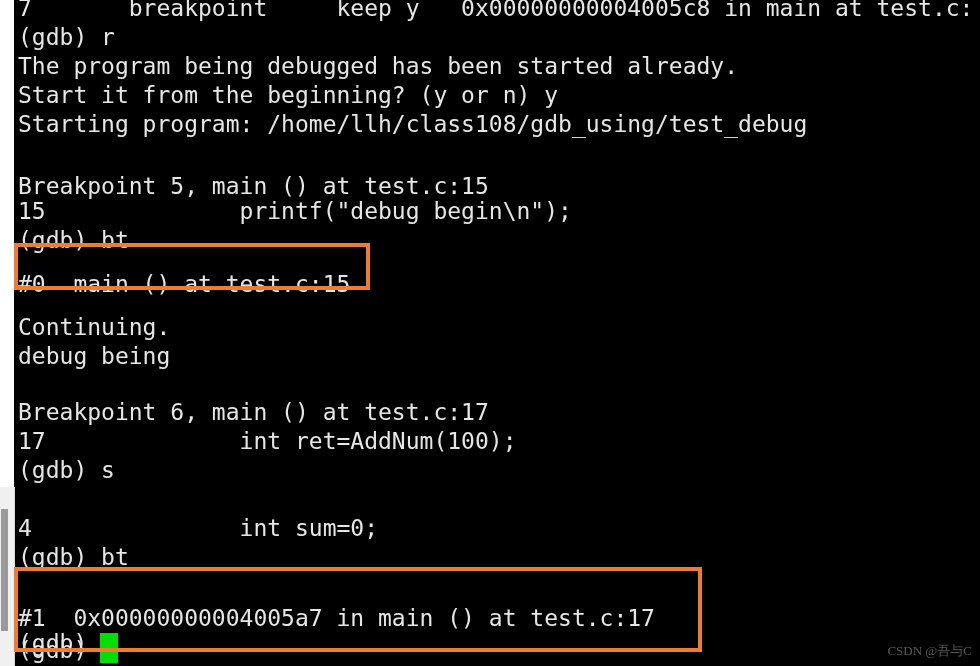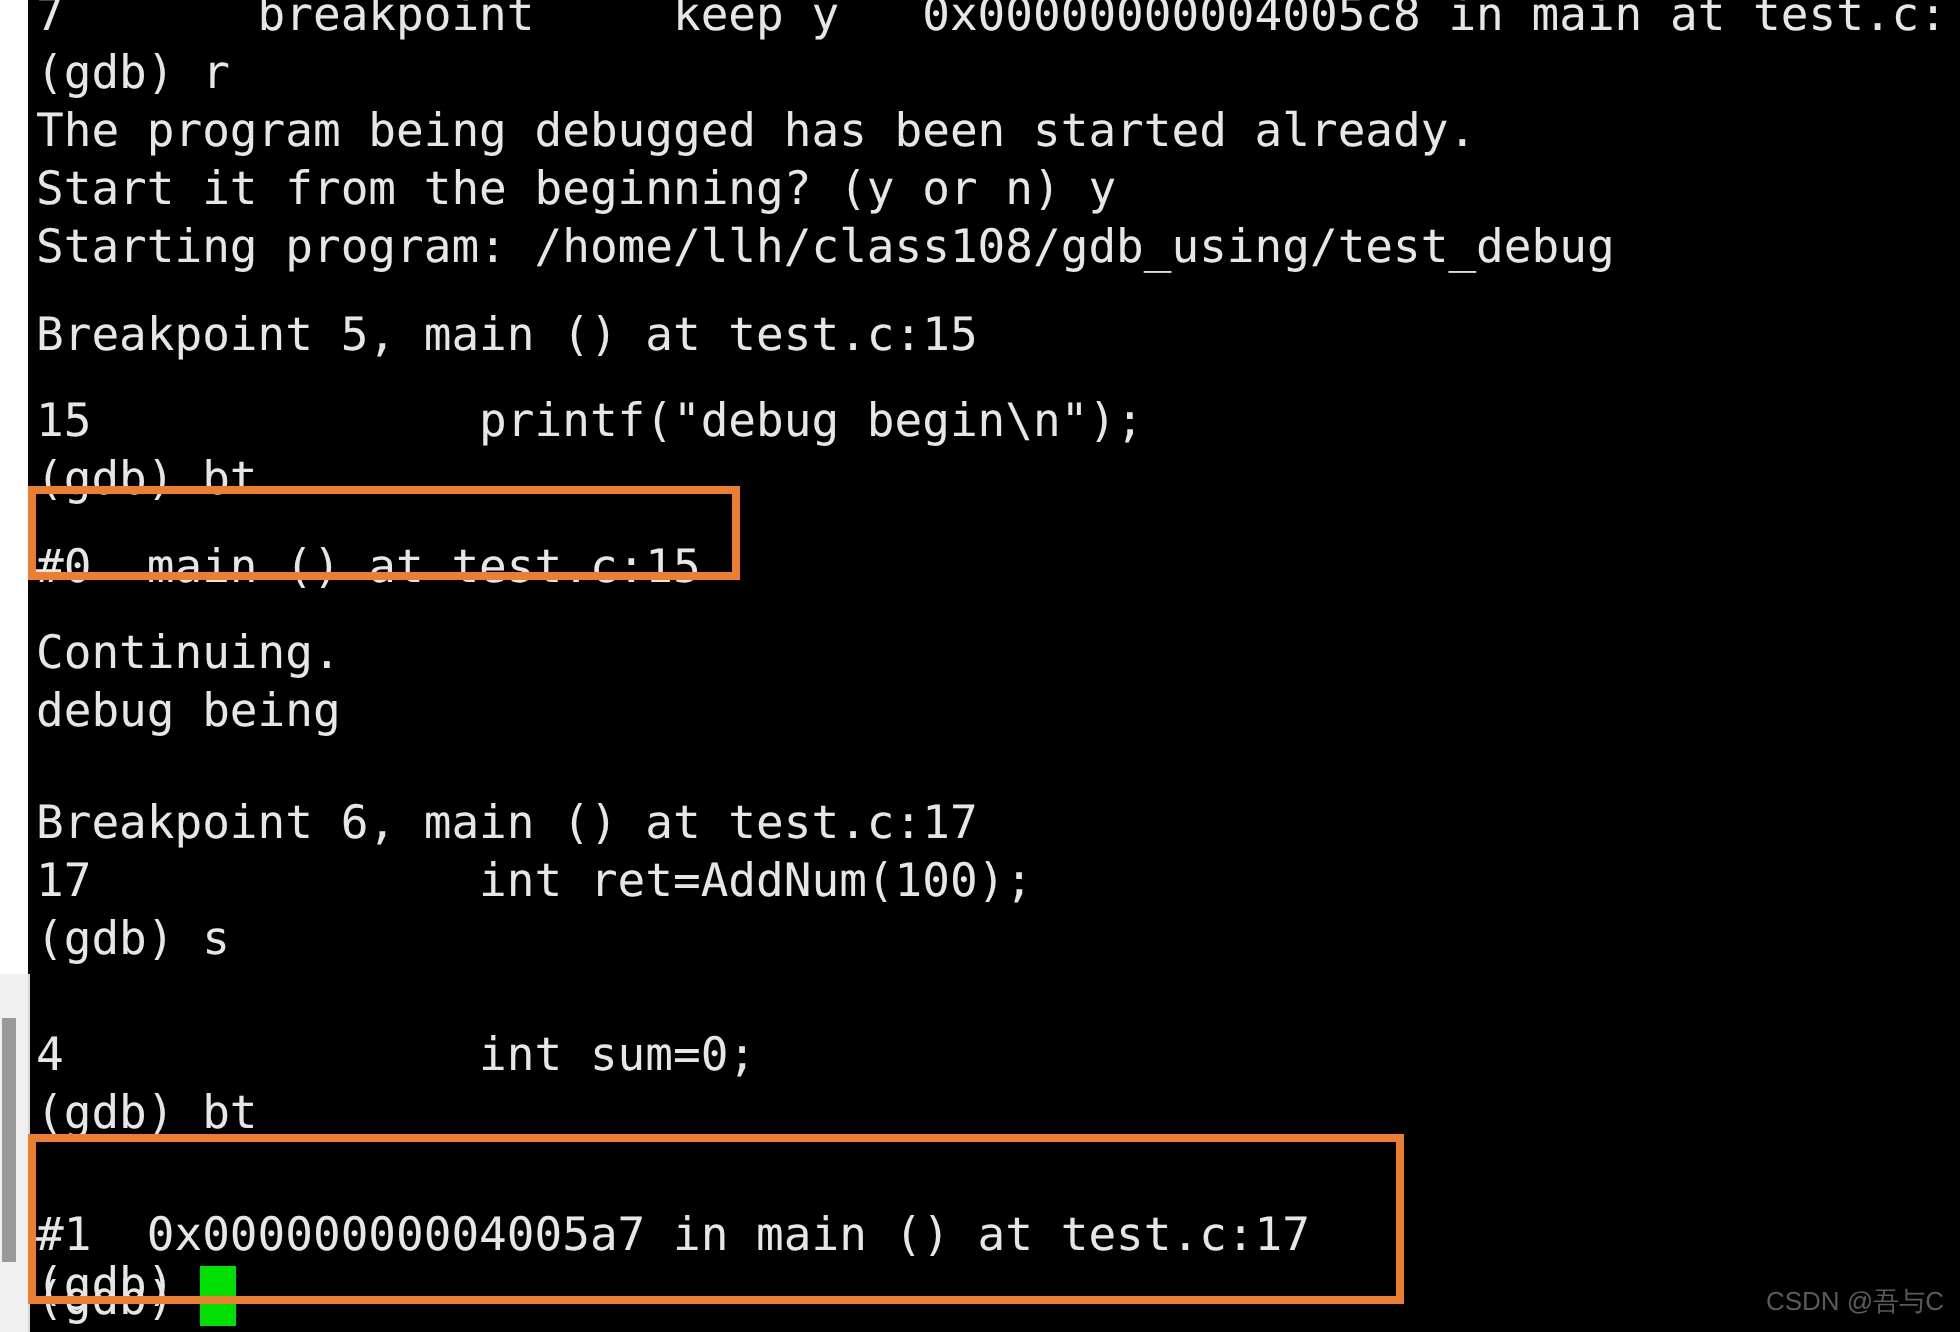--- a/index.html
+++ b/index.html
@@ -81,42 +81,42 @@
     background: #00e000;
   }
 
   
   #watermark {
     position: absolute;
     right: 8px;
     bottom: 6px;
     color: #5a5a5a;
     font-size: 13px;
-    font-family: Liberation Sans, sans-serif;
+    font-family: Liberation Serif, serif;
     white-space: pre;
   }
 </style>
 </head>
 <body>
 
 <div id="screen">
 
   <div id="scrollbar-gutter"></div>
   <div id="scrollbar-track"></div>
   <div id="scrollbar-thumb" style="top: 509px; height: 122px;"></div>
 
   <div id="terminal">
 
     <div class="line" style="top:-6px">7       breakpoint     keep y   0x00000000004005c8 in main at test.c:</div>
     <div class="line" style="top:23px">(gdb) r</div>
     <div class="line" style="top:81px">Start it from the beginning? (y or n) y</div>
     <div class="line" style="top:52px">The program being debugged has been started already.</div>
     <div class="line" style="top:110px">Starting program: /home/llh/class108/gdb_using/test_debug</div>
     <div class="line" style="top:139px"></div>
-    <div class="line" style="top:154px">Breakpoint 5, main () at test.c:15</div>
+    <div class="line" style="top:172px">Breakpoint 5, main () at test.c:15</div>
     <div class="line" style="top:197px">15              printf("debug begin\n");</div>
     <div class="line" style="top:226px">(gdb) bt</div>
     <div class="line" style="top:270px">#0  main () at test.c:15</div>
     <div class="line" style="top:313px">Continuing.</div>
     <div class="line" style="top:342px">debug being</div>
     <div class="line" style="top:371px"></div>
     <div class="line" style="top:398px">Breakpoint 6, main () at test.c:17</div>
     <div class="line" style="top:427px">17              int ret=AddNum(100);</div>
     <div class="line" style="top:456px">(gdb) s</div>
     <div class="line" style="top:514px">4               int sum=0;</div>

